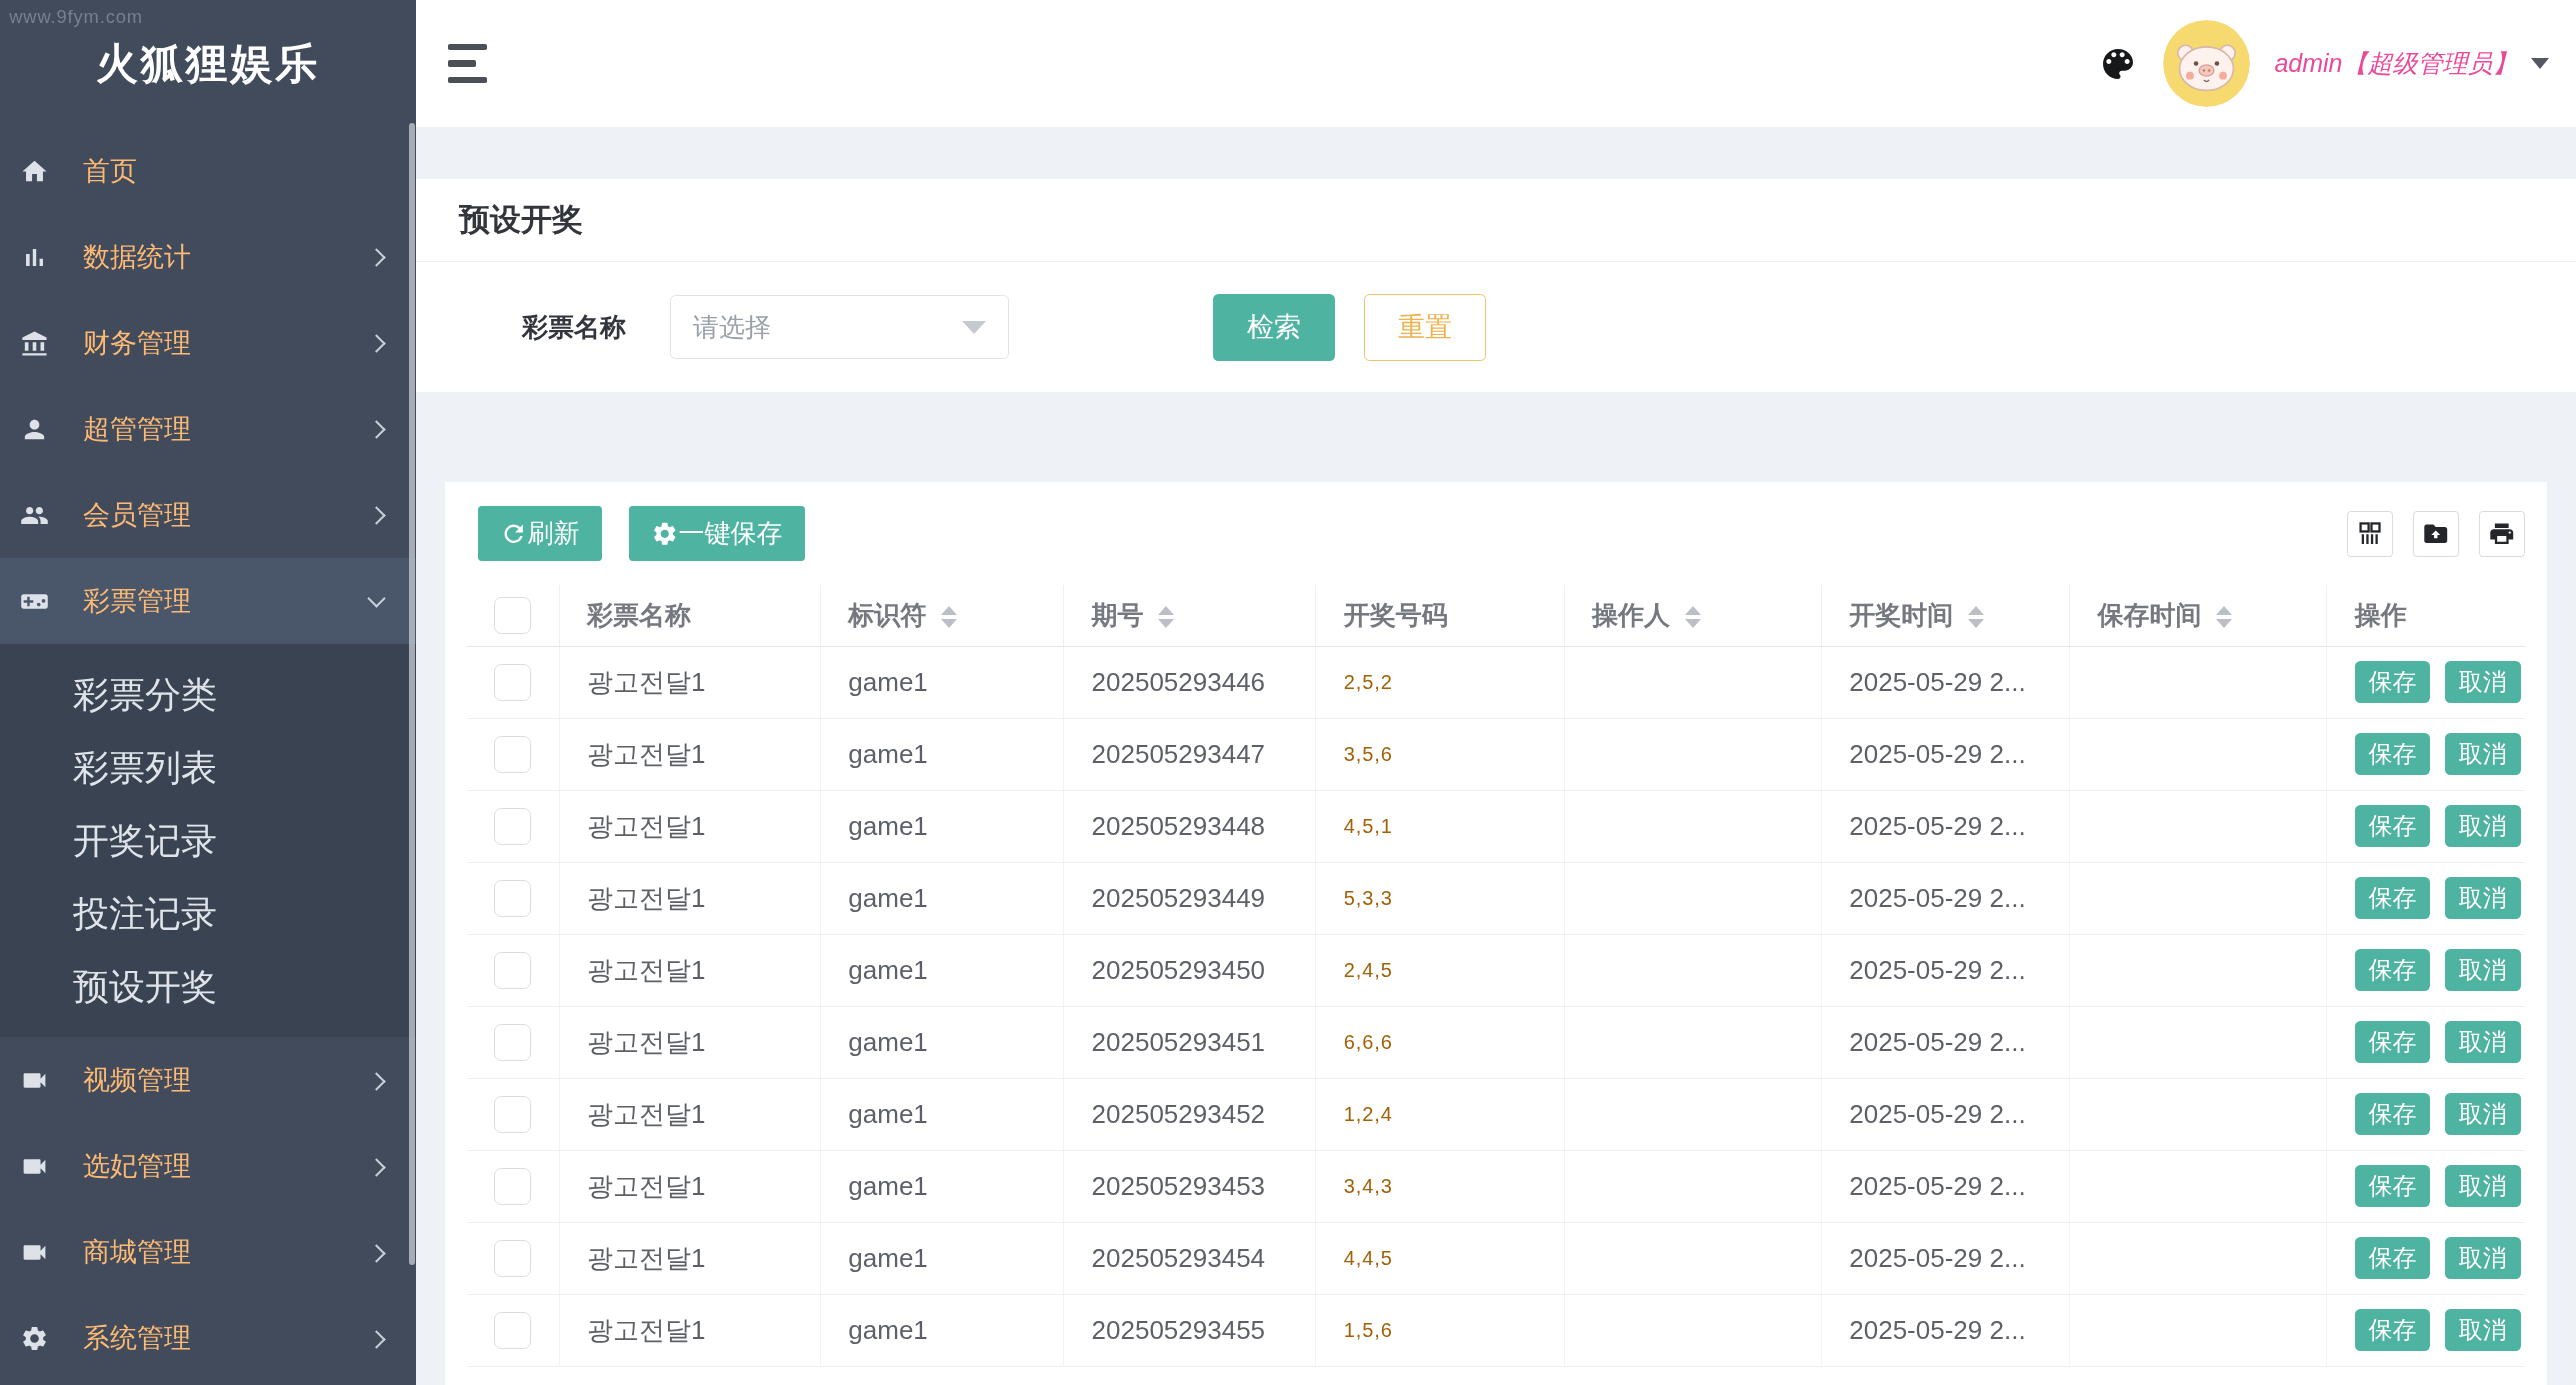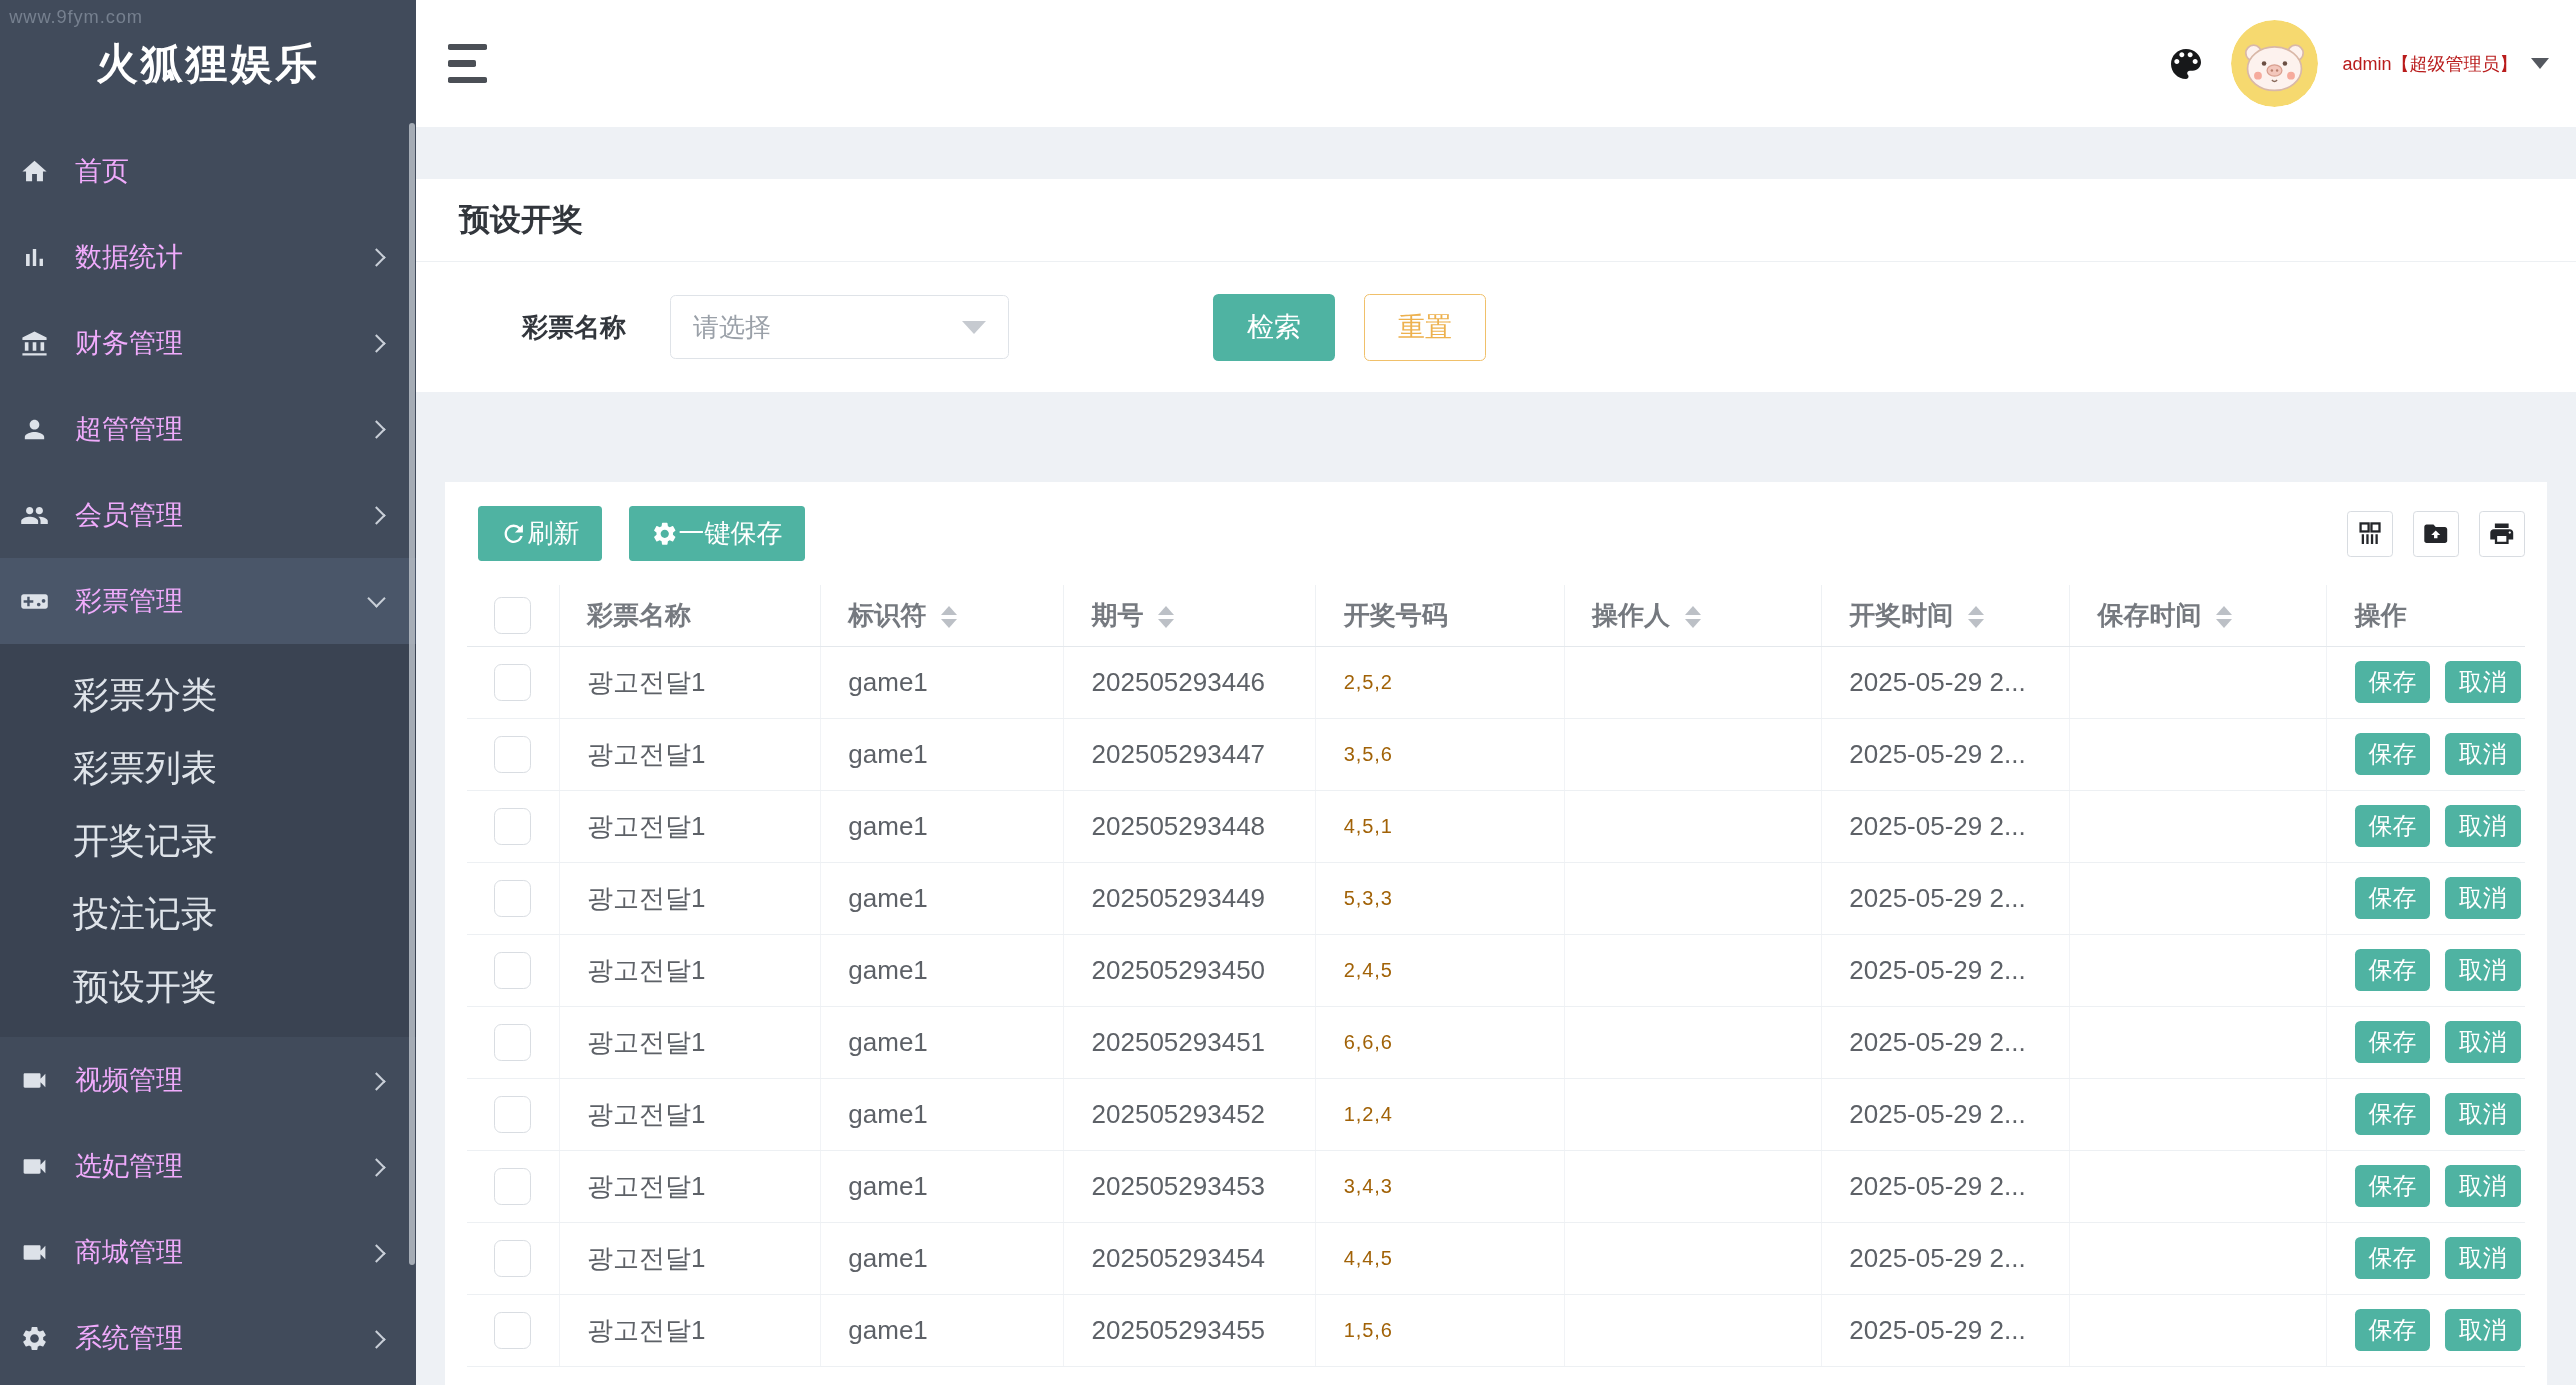--- a/index.html
+++ b/index.html
@@ -7,39 +7,39 @@
   body { font-family:"Liberation Sans","DejaVu Sans",sans-serif; display:flex; background:#eef1f5; }
 
   
   .sidebar { width:416px; flex:none; background:#414b5b; color:#e4e8ee; position:relative; overflow:hidden; }
   .watermark { position:absolute; top:5.5px; left:9.2px; font-size:18.3px; color:#76808f; letter-spacing:0.9px; }
   .logo { height:128px; display:flex; align-items:center; justify-content:center; font-size:42px; font-weight:bold; color:#ffffff; letter-spacing:2.8px;font-family:Liberation Serif, serif; }
   .menu-item { height:86px; display:flex; align-items:center; padding:0 33px 0 20px; cursor:pointer; }
   .menu-item.active { background:#4a5669; }
   .mi-icon { width:29px; height:29px; margin-right:26px; flex:none; display:flex; align-items:center; justify-content:center; }
   .mi-icon svg { width:29px; height:29px; fill:#dde2e9; }
-  .mi-label { font-size:27px; flex:1; color:#f0abfc; }
+  .mi-label { font-size:27px; flex:1; color:#fdba74;margin-left:8px; }
   .chev { width:13px; height:13px; border-right:2.8px solid #c9cfd8; border-bottom:2.8px solid #c9cfd8; transform:rotate(-45deg); margin-top:1.8px; }
   .chev.down { transform:rotate(45deg); margin-top:-5.5px; }
   .submenu { background:#3a4352; padding:14.7px 0 13.8px 0; }
   .sub-item { height:73px; display:flex; align-items:center; padding-left:73px; font-size:36px; color:#dfe4ea; cursor:pointer; }
   .side-scroll { position:absolute; right:0.9px; top:123px; width:6.4px; height:1142px; background:#b7bdc6; border-radius:3.7px; opacity:.85; }
 
   
   .main { flex:1; display:flex; flex-direction:column; height:1385px; overflow:hidden; }
   .topbar { height:127px; background:#fff; display:flex; align-items:center; padding:0 27.5px 0 32px; flex:none; }
   .hamburger { display:flex; flex-direction:column; gap:10px; cursor:pointer; width:39px; }
   .hamburger span { height:6.4px; background:#4b4f56; border-radius:1.8px; }
   .hamburger span:nth-child(1){ width:39px; } .hamburger span:nth-child(2){ width:28.4px; } .hamburger span:nth-child(3){ width:39px; }
   .topbar-right { margin-left:auto; display:flex; align-items:center; gap:24px; }
   .palette-btn { width:42px; height:42px; display:flex; align-items:center; justify-content:center; cursor:pointer; }
   .palette-btn svg { width:40px; height:40px; fill:#17181a; }
   .avatar { width:87px; height:87px; border-radius:50%; overflow:hidden; flex:none; cursor:pointer; }
   .admin-wrap { display:flex; align-items:center; gap:13px; cursor:pointer; }
-  .admin-name { font-size:18px; color:#b91c1c; }
+  .admin-name { font-size:25px; color:#ec4899;font-style:italic; }
   .caret-down { width:0; height:0; border-left:9.2px solid transparent; border-right:9.2px solid transparent; border-top:11px solid #54585f; }
 
   .gap1 { height:52px; flex:none; }
   .title-band { height:83px; background:#fff; display:flex; align-items:center; padding-left:43px; border-bottom:0.9px solid #edf0f3; flex:none; }
   .page-title { font-size:31px; font-weight:bold; color:#32363c; }
   .filter-band { height:130px; background:#fff; display:flex; align-items:center; padding-left:106px; flex:none; }
   .filter-label { font-size:26px; font-weight:bold; color:#32363c; }
   .select-box { width:339px; height:64px; border:0.9px solid #dfe3e8; border-radius:5.5px; margin-left:44px; display:flex; align-items:center; justify-content:space-between; padding:0 22px; background:#fff; cursor:pointer; }
   .select-ph { font-size:26px; color:#9aa0a8; }
   .sel-caret { width:0; height:0; border-left:12px solid transparent; border-right:12px solid transparent; border-top:13.8px solid #c6cad0; }

